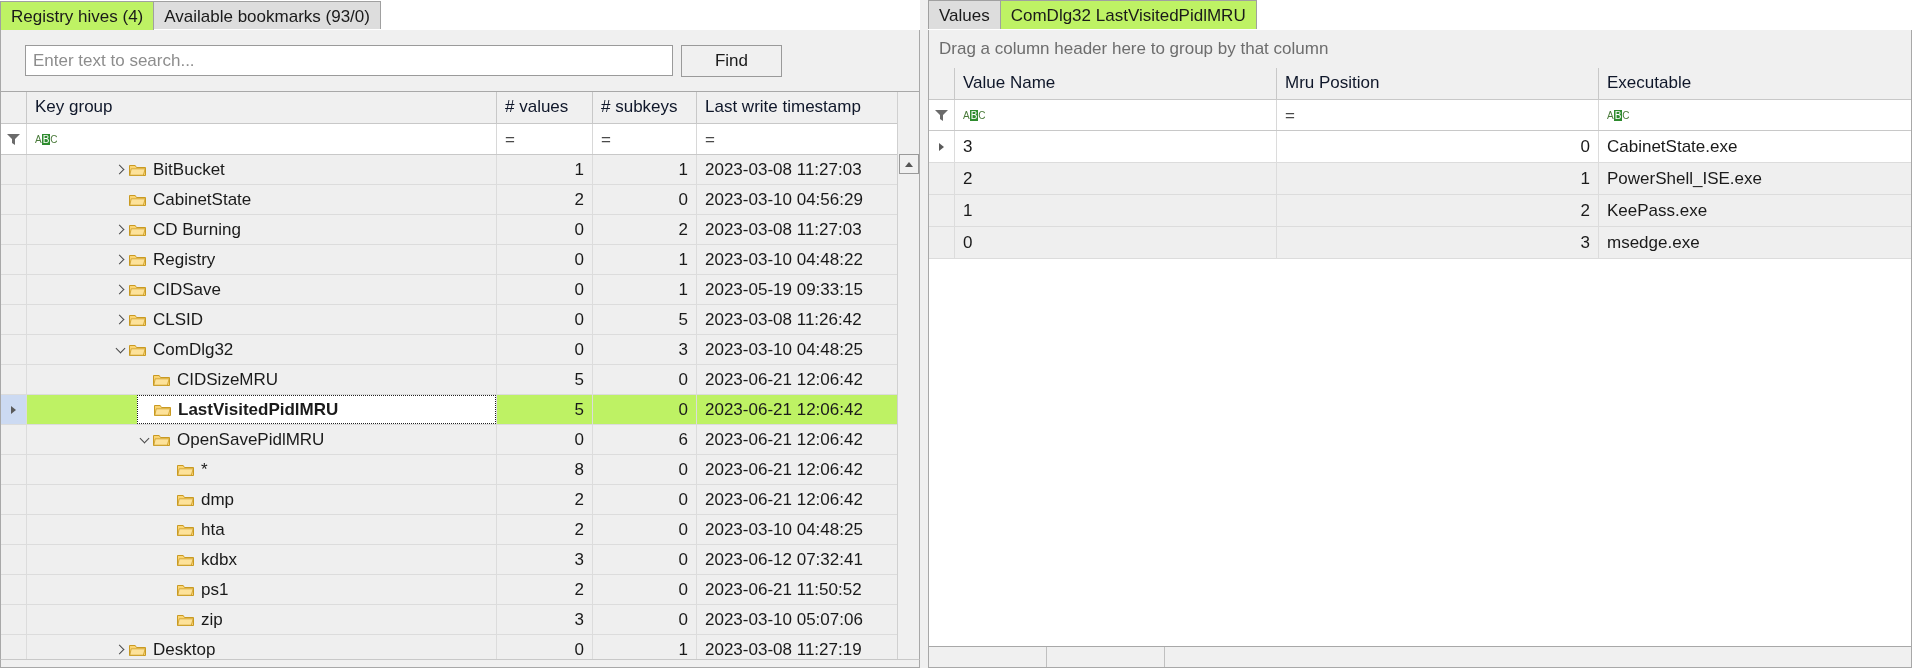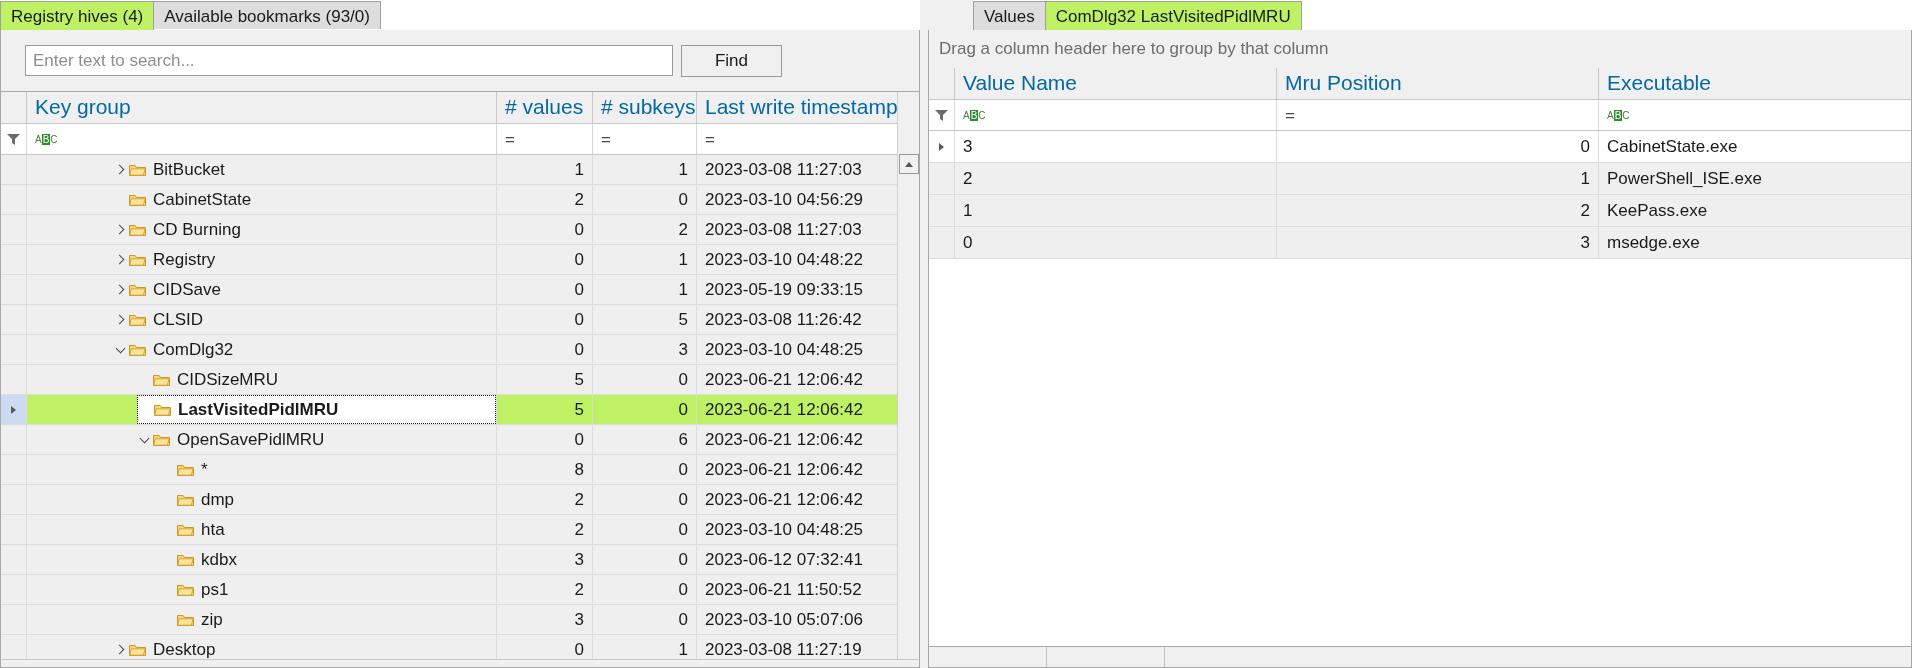--- a/index.html
+++ b/index.html
@@ -134,22 +134,22 @@
     width: 26px;
     flex: 0 0 26px;
     background: #f0f0f0;
     border-right: 1px solid #c8c8c8;
     box-sizing: border-box;
   }
   .hdr-cell {
     box-sizing: border-box;
     border-right: 1px solid #c8c8c8;
     background: #f0f0f0;
-    color: #0369a1;
-    font-size: 21px;
+    color: #0f172a;
+    font-size: 17px;
     line-height: 30px;
     padding: 0 8px;
     white-space: nowrap;
     overflow: hidden;
   }
 
   .filter-row {
     display: flex;
     height: 30px;
     background: #ffffff;
@@ -344,24 +344,23 @@
     flex: 1 1 auto;
     height: 668px;
     display: flex;
     flex-direction: column;
     background: #f0f0f0;
     min-width: 0;
   }
   .rtab-strip {
     height: 30px;
     display: flex;
-    align-items: center;
+    align-items: flex-start;
     background: #ffffff;
     flex: 0 0 auto;
-    margin-left: 45px;
   }
   .group-bar {
     flex: 0 0 auto;
     height: 38px;
     background: #f0f0f0;
     border-left: 1px solid #a8a8a8;
     border-right: 1px solid #a8a8a8;
     box-sizing: border-box;
     display: flex;
     align-items: center;

